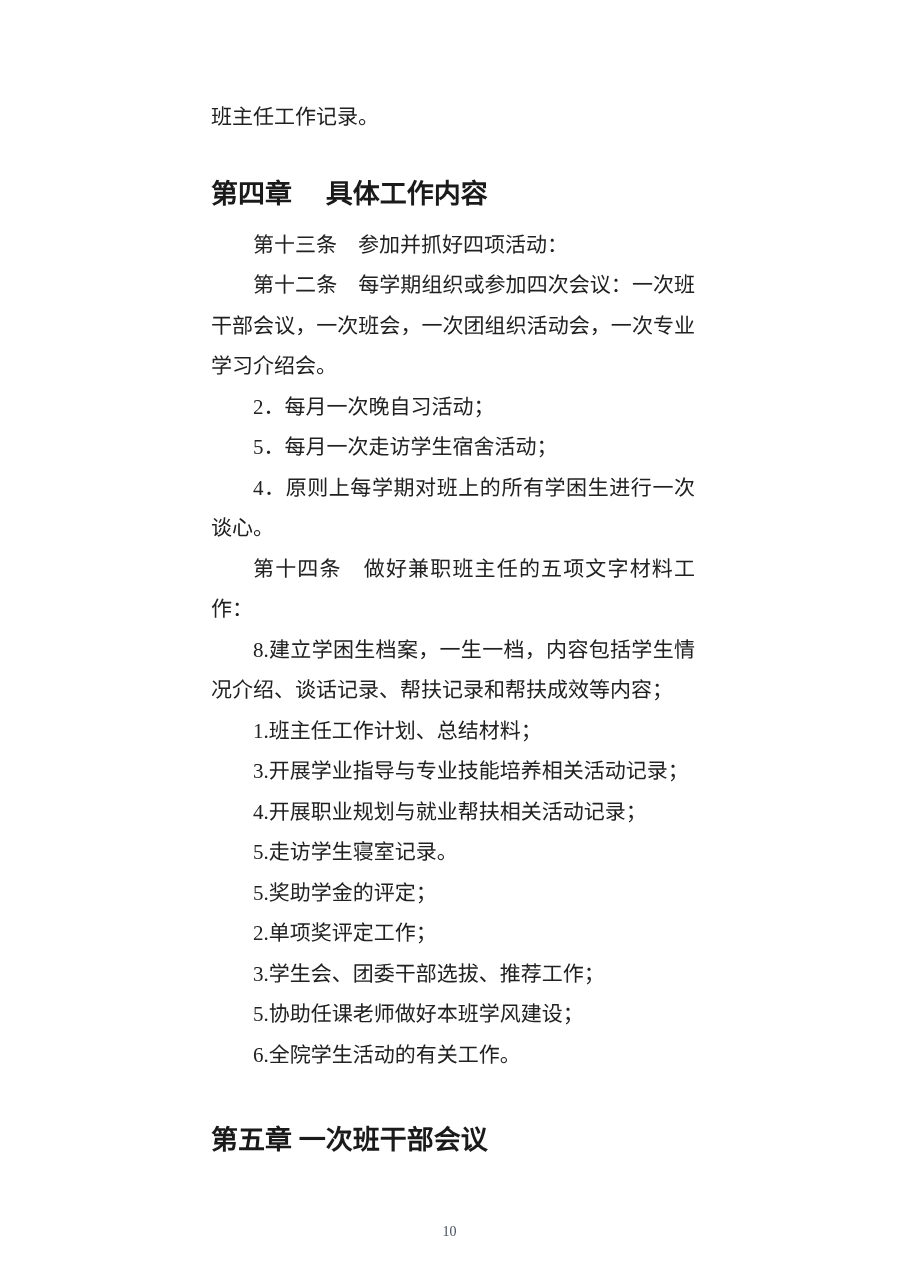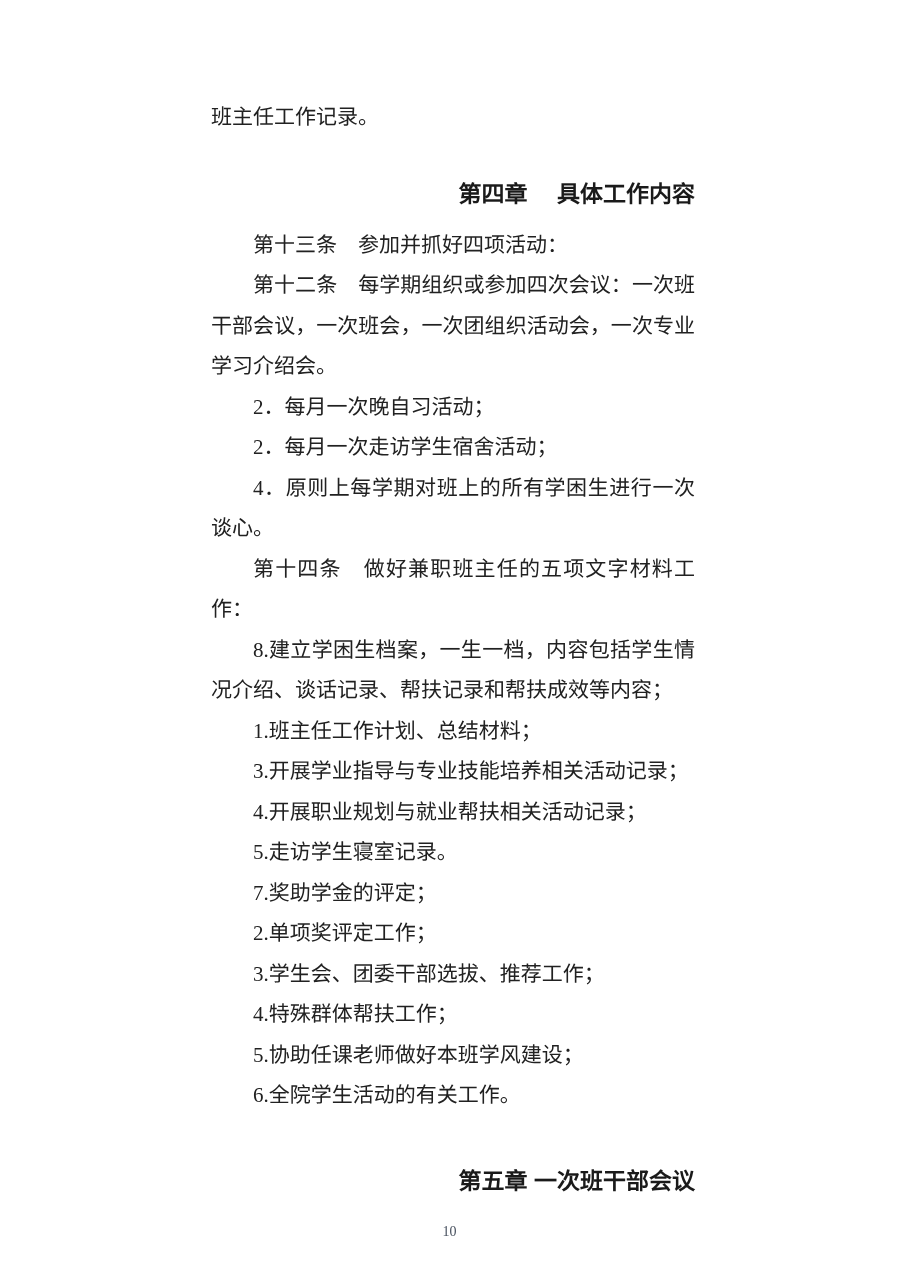--- a/index.html
+++ b/index.html
@@ -24,25 +24,25 @@
     font-size: 21px;
     line-height: 40.5px;
     text-align: justify;
     letter-spacing: 0;
   }
   .para.indent {
     text-indent: 42px;
   }
   .chapter-heading {
     margin: 0;
-    font-family: Liberation Sans, sans-serif;
+    font-family: Liberation Serif, serif;
     font-weight: bold;
-    font-size: 23px;
+    font-size: 27px;
     line-height: 40px;
-    text-align: right;
+    text-align: left;
     color: #1a1a1a;
   }
   .chapter-heading.first {
     margin: 36px 0 11px 0;
   }
   .chapter-heading.second {
     margin: 45px 0 0 0;
   }
   .page-number {
     position: absolute;
@@ -60,32 +60,31 @@
 
 <div class="page">
 
   <p class="para">班主任工作记录。</p>
 
   <h2 class="chapter-heading first">第四章　 具体工作内容</h2>
 
   <p class="para indent">第十三条　参加并抓好四项活动：</p>
   <p class="para indent">第十二条　每学期组织或参加四次会议：一次班干部会议，一次班会，一次团组织活动会，一次专业学习介绍会。</p>
   <p class="para indent">2．每月一次晚自习活动；</p>
-  <p class="para indent">2．每月一次走访学生宿舍活动；</p>
+  <p class="para indent">5．每月一次走访学生宿舍活动；</p>
   <p class="para indent">4．原则上每学期对班上的所有学困生进行一次谈心。</p>
   <p class="para indent">第十四条　做好兼职班主任的五项文字材料工作：</p>
   <p class="para indent">8.建立学困生档案，一生一档，内容包括学生情况介绍、谈话记录、帮扶记录和帮扶成效等内容；</p>
   <p class="para indent">1.班主任工作计划、总结材料；</p>
   <p class="para indent">3.开展学业指导与专业技能培养相关活动记录；</p>
   <p class="para indent">4.开展职业规划与就业帮扶相关活动记录；</p>
   <p class="para indent">5.走访学生寝室记录。</p>
-  <p class="para indent">7.奖助学金的评定；</p>
+  <p class="para indent">5.奖助学金的评定；</p>
   <p class="para indent">2.单项奖评定工作；</p>
   <p class="para indent">3.学生会、团委干部选拔、推荐工作；</p>
-  <p class="para indent">4.特殊群体帮扶工作；</p>
   <p class="para indent">5.协助任课老师做好本班学风建设；</p>
   <p class="para indent">6.全院学生活动的有关工作。</p>
 
   <h2 class="chapter-heading second">第五章 一次班干部会议</h2>
 
   <div class="page-number">10</div>
 
 </div>
 
 </body></html>

